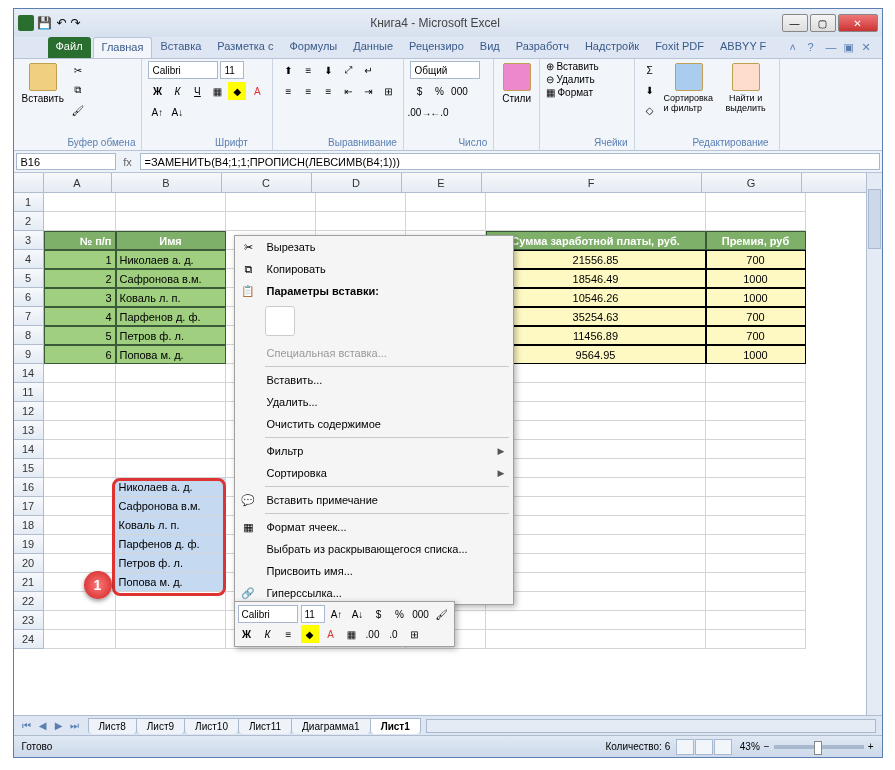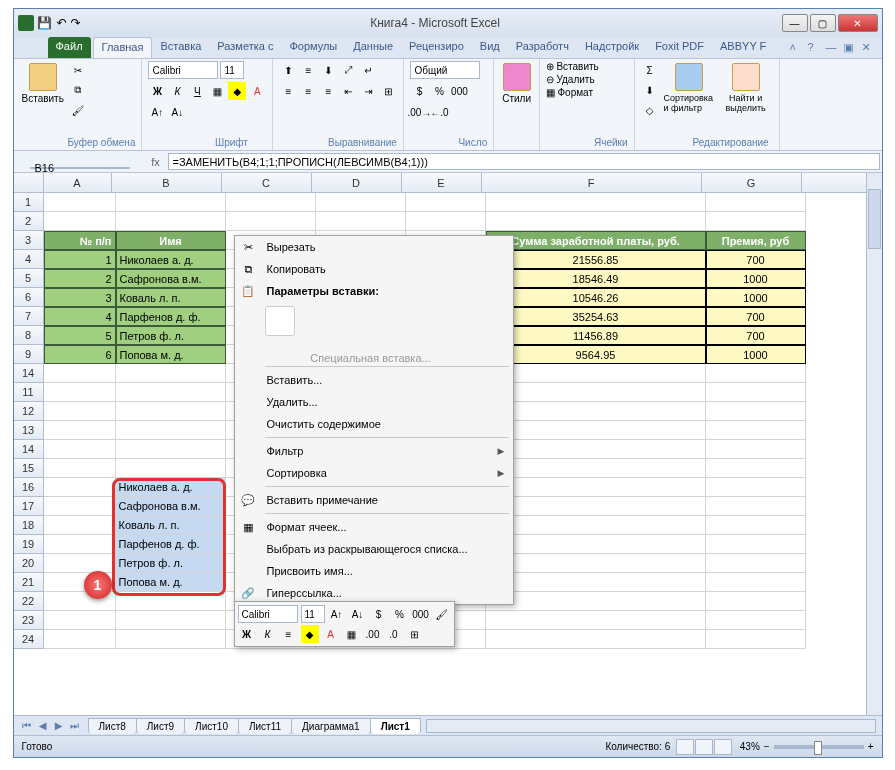--- a/index.html
+++ b/index.html
@@ -26,21 +26,21 @@
 .rgroup-body { flex: 1; display: flex; gap: 3px; align-items: flex-start; }
 .rgroup-label { text-align: center; color: #5a7fb0; font-size: 10px; padding-top: 2px; margin-left: 48px; }
 .rbtn-big { display: flex; flex-direction: column; align-items: center; gap: 2px; padding: 2px; }
 .rbtn-big .ico { width: 28px; height: 28px; background: #f0d080; border: 1px solid #c0a050; border-radius: 2px; }
 .rbtn-stack { display: flex; flex-direction: column; gap: 2px; }
 .rbtn-sm { width: 18px; height: 18px; border: 1px solid transparent; display: inline-flex; align-items: center; justify-content: center; }
 .rcombo { border: 1px solid #a7b8cf; background: #fff; height: 18px; font-size: 10px; padding: 0 3px; display: inline-flex; align-items: center; min-width: 40px; }
 .rrow { display: flex; gap: 2px; align-items: center; }
 
 .formula-bar { display: flex; height: 22px; background: #eef3fa; border-bottom: 1px solid #b8c4d6; font-size: 11px; }
-.name-box { width: 100px; border: 1px solid #a7b8cf; background: #fff; margin: 16px; padding: 0 4px; display: flex; align-items: center; }
+.name-box { width: 100px; border: 1px solid #a7b8cf; background: #fff; margin: 2px; padding: 0 4px; display: flex; align-items: center; }
 .fx { width: 20px; display: flex; align-items: center; justify-content: center; color: #666; }
 .formula-input { flex: 1; border: 1px solid #a7b8cf; background: #fff; margin: 2px; padding: 0 4px; display: flex; align-items: center; }
 
 .grid-area { position: relative; height: 555px; overflow: hidden; background: #fff; }
 .col-headers { display: flex; height: 20px; background: linear-gradient(#f7f9fc,#e4ebf4); font-size: 11px; border-bottom: 1px solid #b0bdce; }
 .corner { width: 30px; border-right: 1px solid #b0bdce; }
 .colh { border-right: 1px solid #b0bdce; text-align: center; line-height: 20px; color: #333; }
 .colh.A { width: 68px; } .colh.B { width: 110px; } .colh.C { width: 90px; } .colh.D { width: 90px; } .colh.E { width: 80px; } .colh.F { width: 220px; } .colh.G { width: 100px; }
 .rows { position: relative; }
 .row { display: flex; height: 19px; font-size: 11px; }
@@ -54,21 +54,21 @@
 .sel { background: #c5d9f1; }
 
 .red-box { position: absolute; border: 3px solid #d33; border-radius: 8px; pointer-events: none; }
 .marker { position: absolute; width: 28px; height: 28px; border-radius: 50%; background: radial-gradient(#f77,#c22); color: #fff; display: flex; align-items: center; justify-content: center; font-weight: bold; font-size: 14px; box-shadow: 0 2px 4px rgba(0,0,0,.4); }
 
 .context-menu { position: absolute; background: #f5f5f5; border: 1px solid #a0a0a0; box-shadow: 2px 2px 6px rgba(0,0,0,.3); font-size: 11px; width: 280px; }
 .cm-item { display: flex; align-items: center; height: 22px; padding: 0 8px 0 2px; }
 .cm-ico { width: 24px; height: 18px; display: flex; align-items: center; justify-content: center; margin-right: 6px; }
 .cm-sep { height: 1px; background: #c8c8c8; margin: 2px 4px 2px 30px; }
 .cm-arrow { margin-left: auto; font-size: 9px; color: #555; }
-.cm-disabled { color: #999; flex-direction: column; }
+.cm-disabled { color: #999; }
 .cm-paste-opt { padding: 4px 0 4px 30px; }
 .cm-paste-opt .pico { width: 30px; height: 30px; border: 1px solid #ccc; background: #fff; display: inline-block; border-radius: 3px; }
 
 .mini-toolbar { position: absolute; background: #f5f5f5; border: 1px solid #a0a0a0; box-shadow: 2px 2px 6px rgba(0,0,0,.3); padding: 3px; display: flex; flex-direction: column; gap: 2px; font-size: 10px; }
 .mt-row { display: flex; gap: 3px; align-items: center; }
 .mt-combo { border: 1px solid #a7b8cf; background: #fff; height: 18px; padding: 0 3px; display: inline-flex; align-items: center; }
 .mt-btn { width: 18px; height: 18px; display: inline-flex; align-items: center; justify-content: center; border: 1px solid transparent; }
 
 .sheet-tabs { position: absolute; bottom: 22px; left: 0; right: 0; height: 20px; background: #dde6f2; display: flex; align-items: center; font-size: 10px; border-top: 1px solid #b0bdce; }
 .st-nav { display: flex; gap: 2px; padding: 0 6px; }

